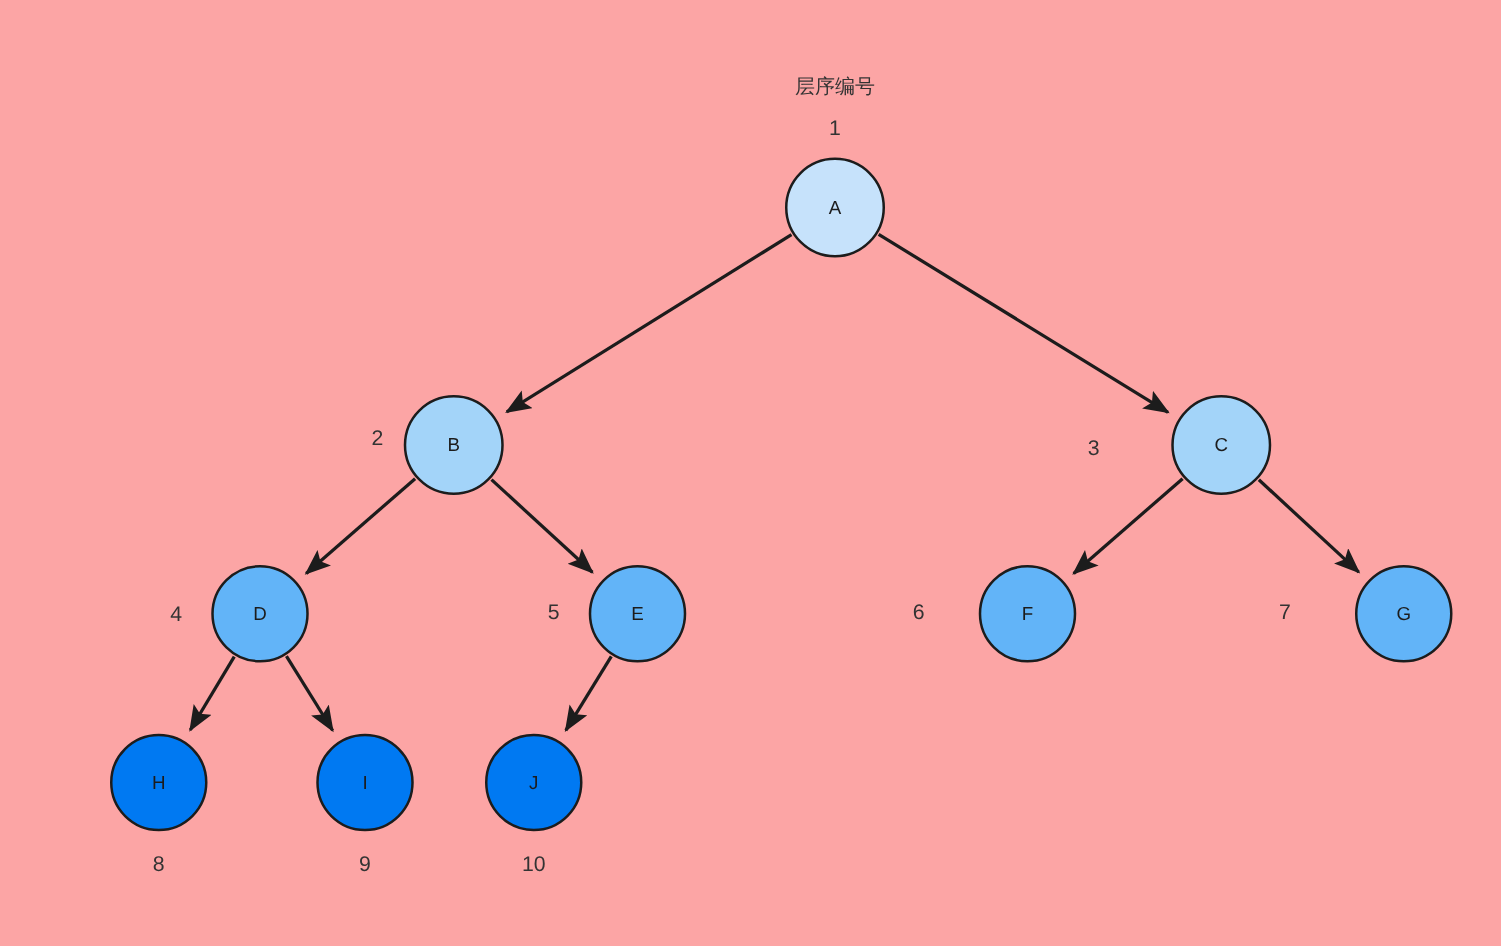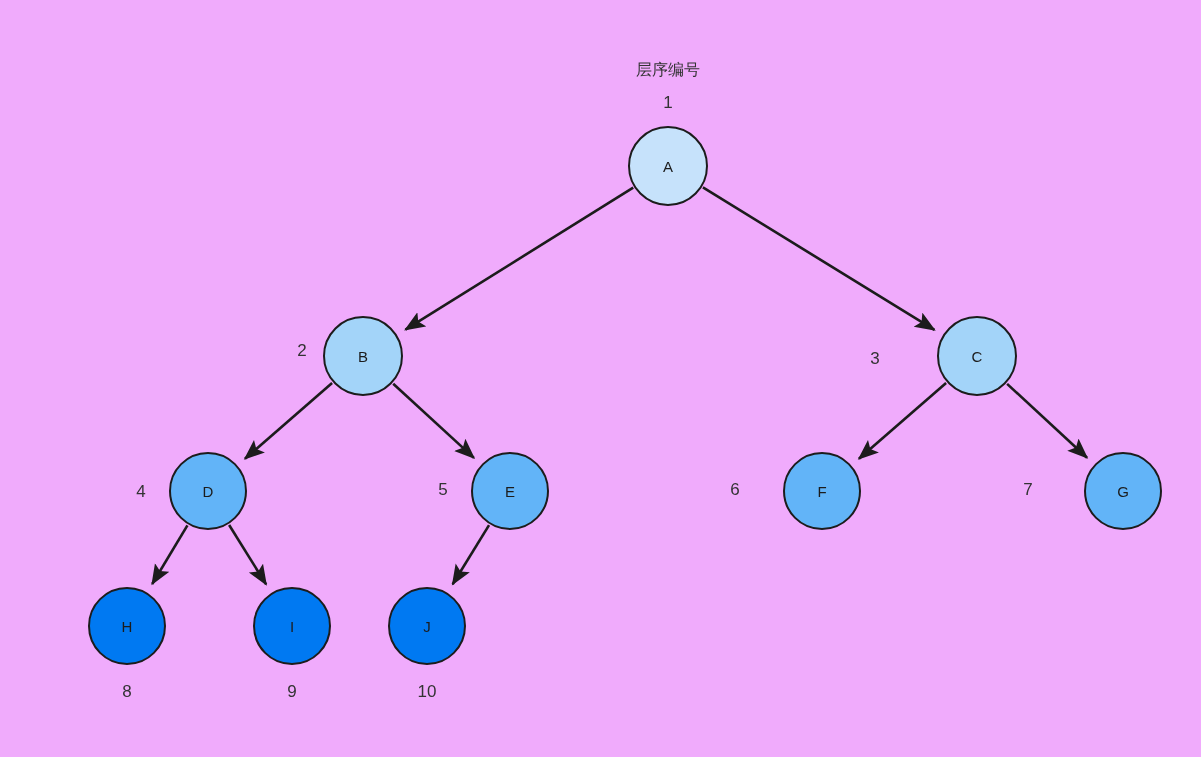--- a/index.html
+++ b/index.html
@@ -10,21 +10,21 @@
     width: 1201px;
     height: 757px;
     background: #f7f7f7;
     font-family: "Liberation Sans", "DejaVu Sans", sans-serif;
     overflow: hidden;
   }
   #stage {
     position: relative;
     width: 1201px;
     height: 757px;
-    background: #f0abfc;
+    background: #fca5a5;
   }
   #edge-layer {
     position: absolute;
     left: 0;
     top: 0;
     width: 1201px;
     height: 757px;
     pointer-events: none;
   }
   .node {

